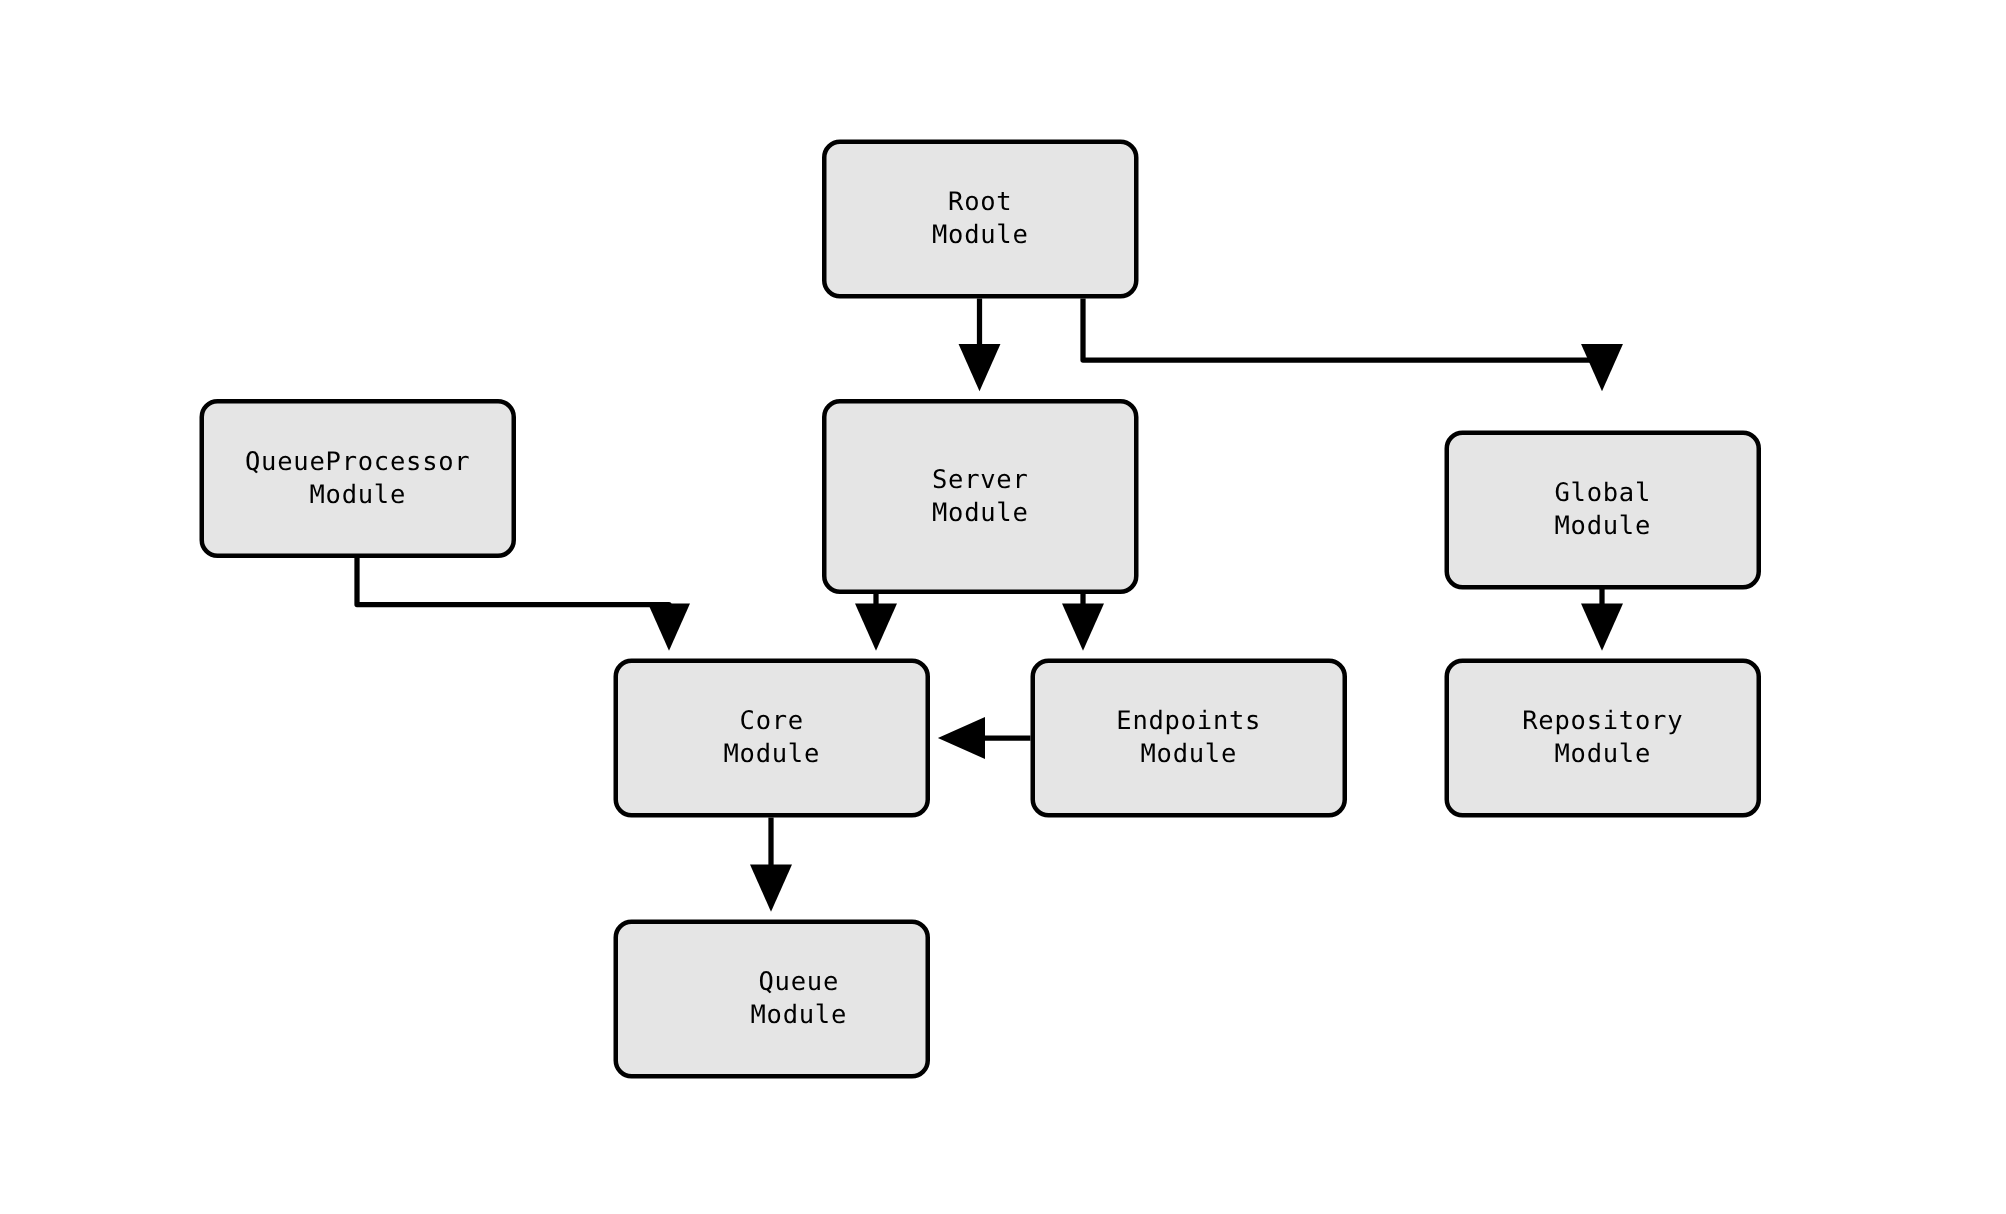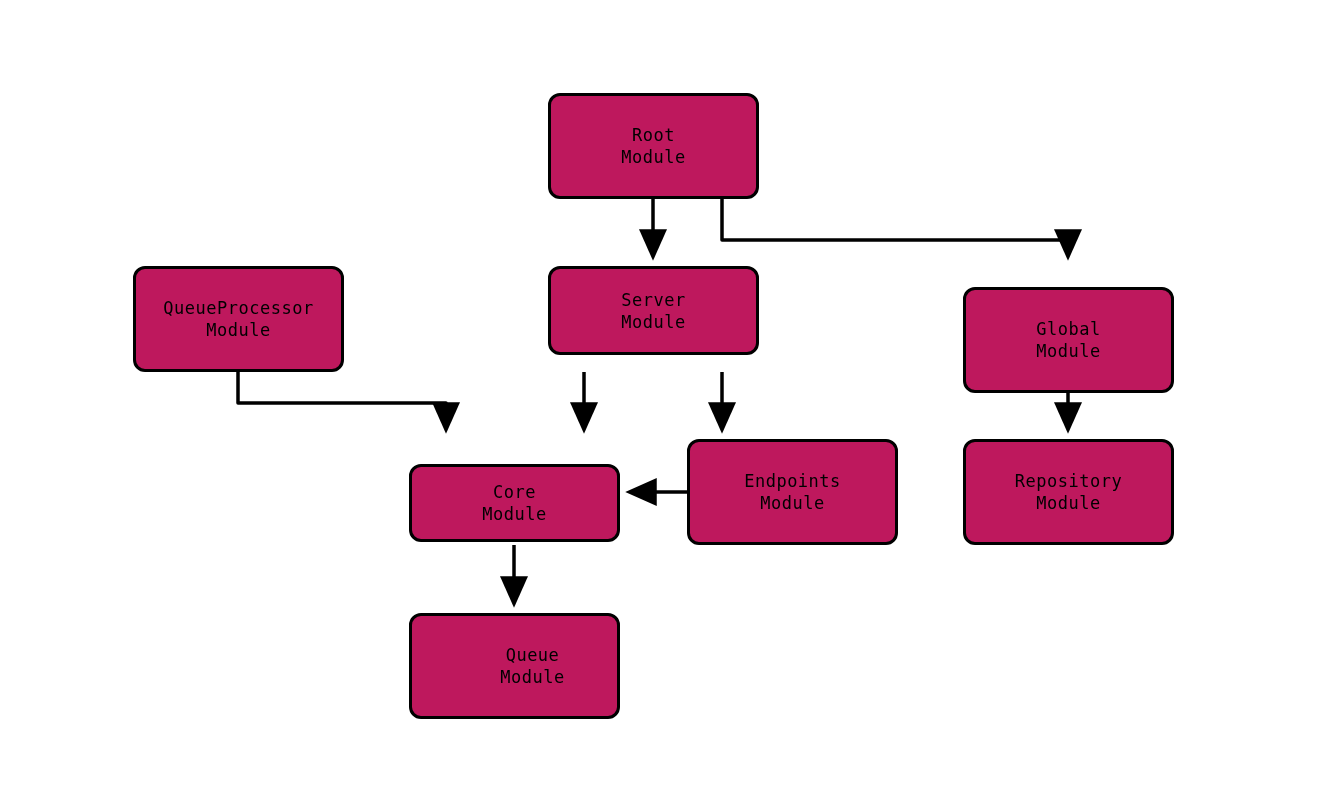--- a/index.html
+++ b/index.html
@@ -24,21 +24,21 @@
     left: 0;
     top: 0;
     width: 1337px;
     height: 809px;
   }
   .node {
     position: absolute;
     box-sizing: border-box;
     border: 3px solid #000000;
     border-radius: 12px;
-    background: #be185d;
+    background: #e5e5e5;
     display: flex;
     flex-direction: column;
     align-items: center;
     justify-content: center;
     color: #000000;
     font-family: "DejaVu Sans Mono", monospace;
     font-size: 17px;
     line-height: 22px;
     letter-spacing: 0.5px;
     text-align: center;
@@ -96,31 +96,31 @@
   <div class="node" style="left:548px; top:93px; width:211px; height:106px;">
     <span class="node-line">Root</span>
     <span class="node-line">Module</span>
   </div>
 
   <div class="node" style="left:133px; top:266px; width:211px; height:106px;">
     <span class="node-line">QueueProcessor</span>
     <span class="node-line">Module</span>
   </div>
 
-  <div class="node" style="left:548px; top:266px; width:211px; height:89px;">
+  <div class="node" style="left:548px; top:266px; width:211px; height:130px;">
     <span class="node-line">Server</span>
     <span class="node-line">Module</span>
   </div>
 
   <div class="node" style="left:963px; top:266px; width:211px; height:106px;margin-top:21px;">
     <span class="node-line">Global</span>
     <span class="node-line">Module</span>
   </div>
 
-  <div class="node" style="left:409px; top:464px; width:211px; height:78px;">
+  <div class="node" style="left:409px; top:439px; width:211px; height:106px;">
     <span class="node-line">Core</span>
     <span class="node-line">Module</span>
   </div>
 
   <div class="node" style="left:687px; top:439px; width:211px; height:106px;">
     <span class="node-line">Endpoints</span>
     <span class="node-line">Module</span>
   </div>
 
   <div class="node" style="left:963px; top:439px; width:211px; height:106px;">

